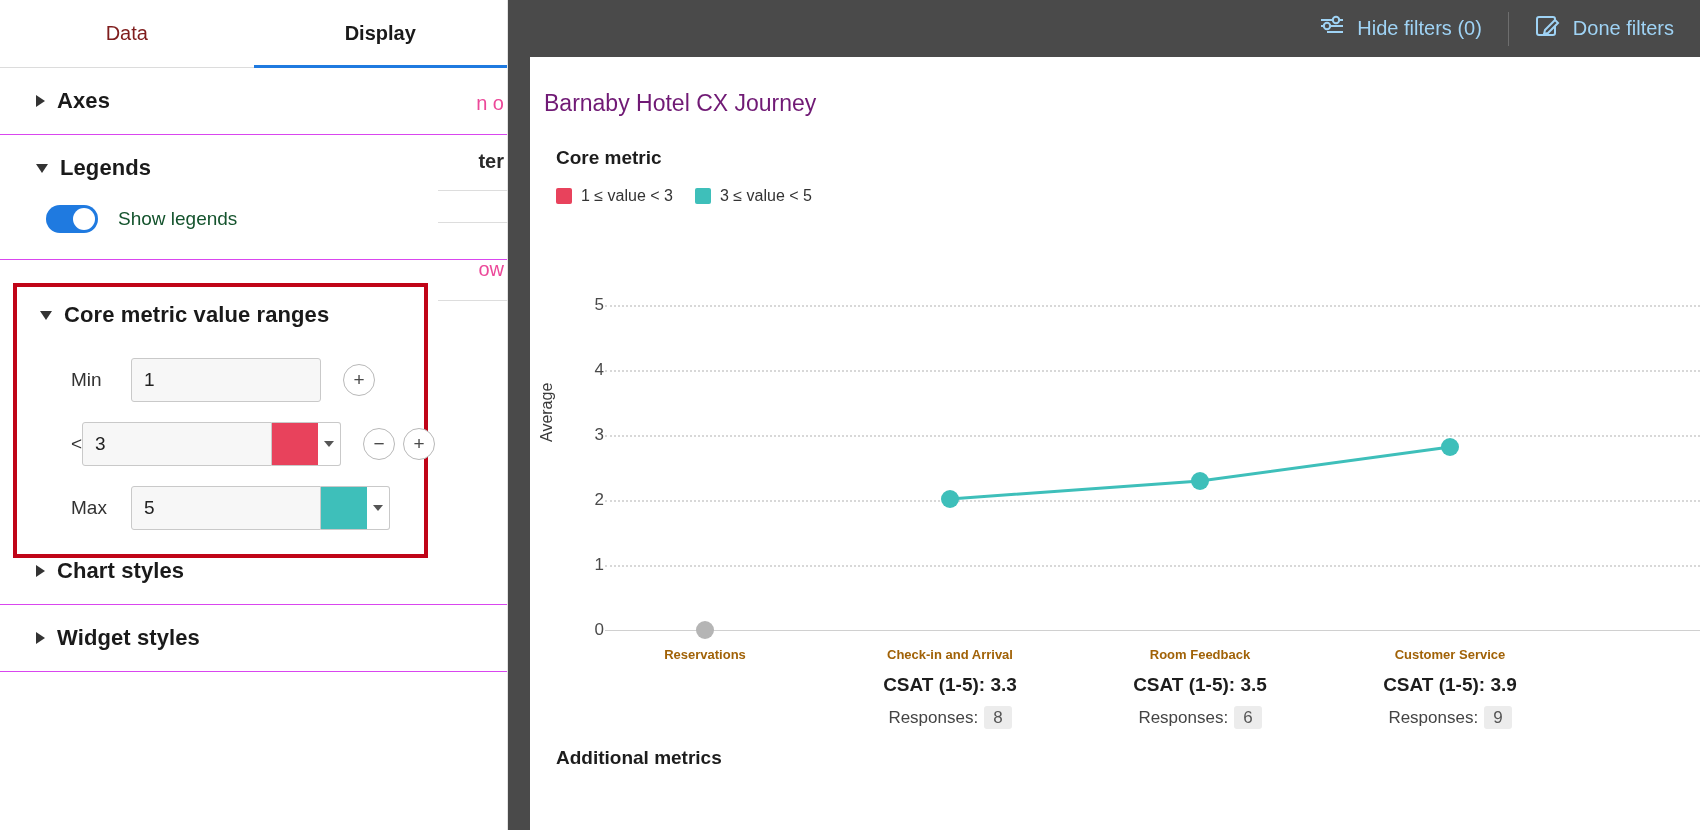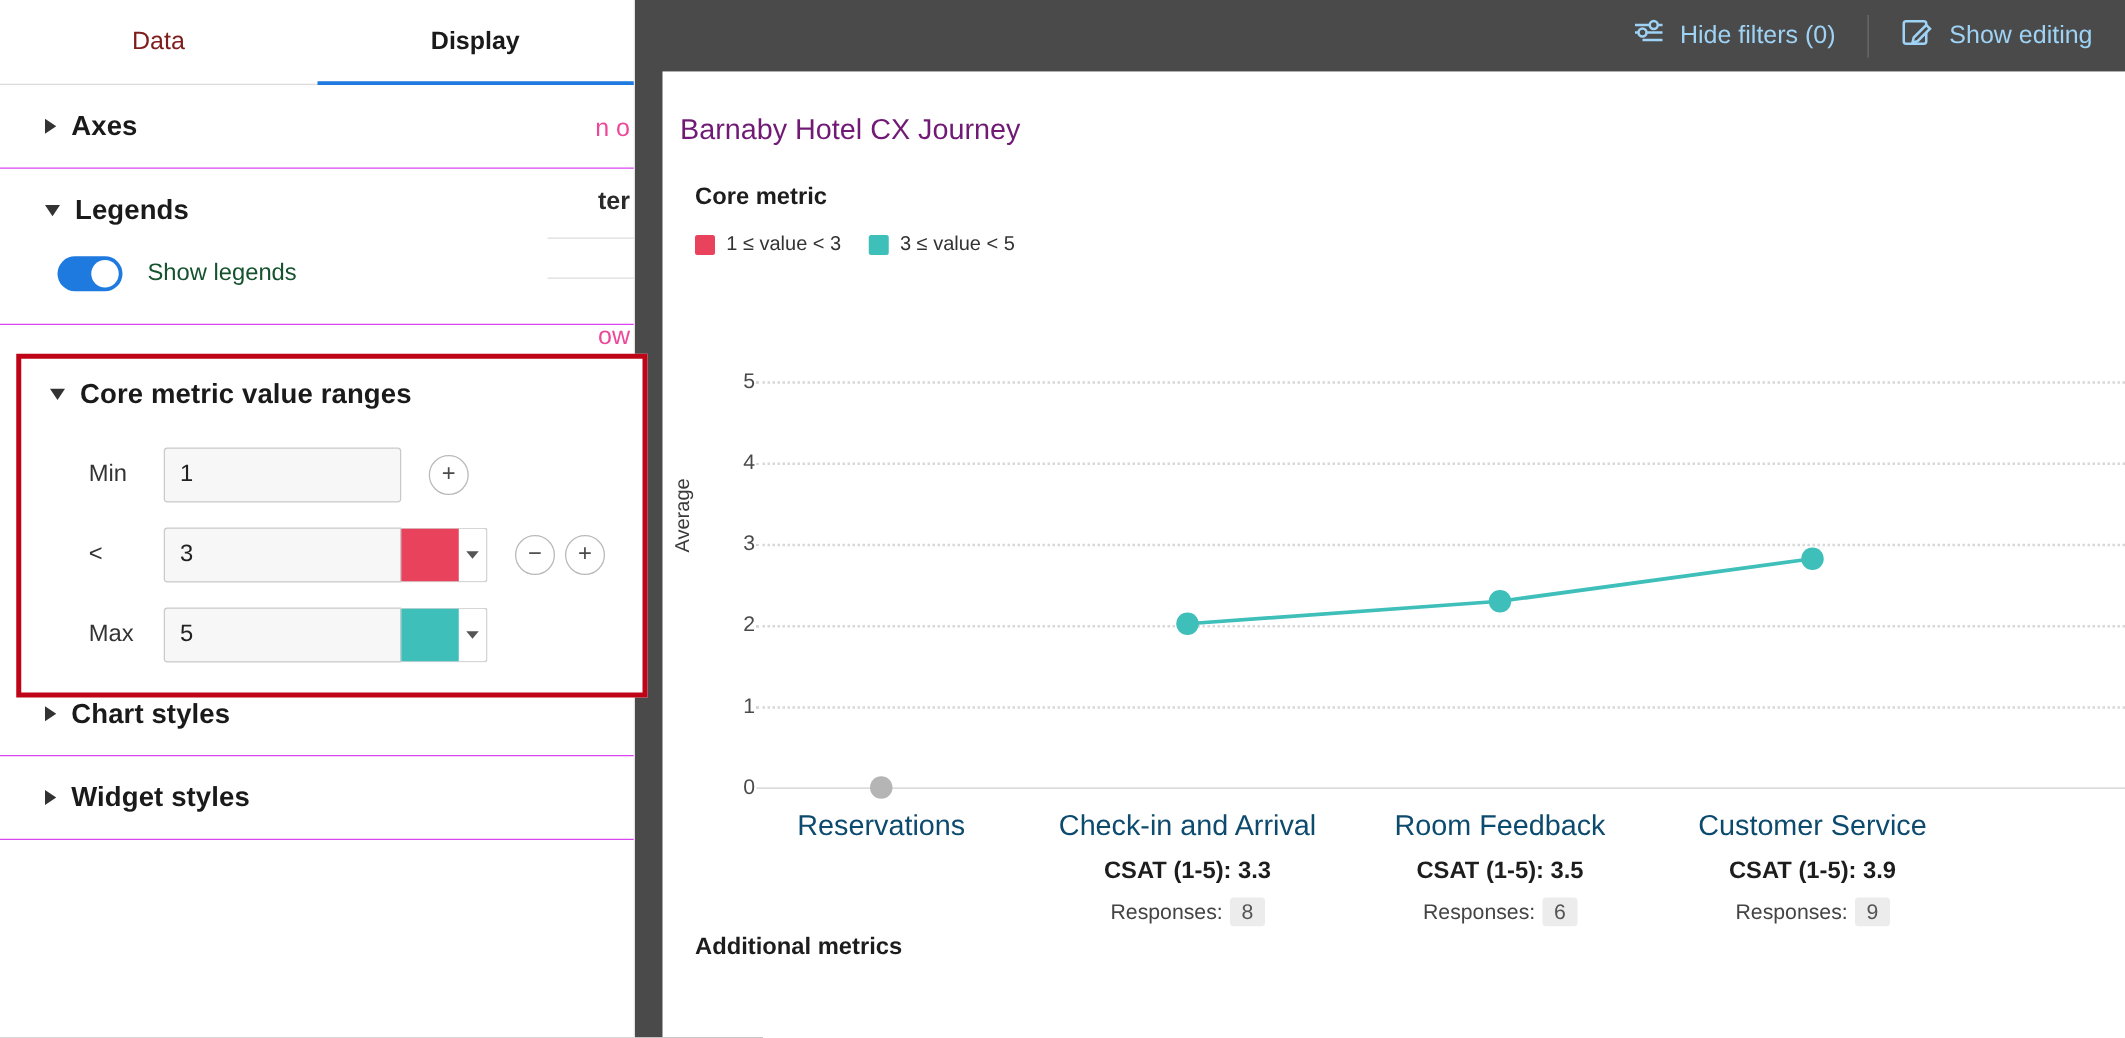--- a/index.html
+++ b/index.html
@@ -109,21 +109,21 @@
   .toggle-label {
     font-size: 19px;
     color: #14532d;
   }
 
   
   #ranges-box {
     position: absolute;
     left: 13px;
     top: 283px;
-    width: 505px;
+    width: 415px;
     height: 275px;
     border: 4px solid #c00418;
     background: #fff;
     z-index: 5;
   }
   #ranges-box .section-header { padding: 15px 22px 8px 23px; }
   .range-rows { padding: 12px 0 0 0; margin-left: 24px; }
   .range-row {
     display: flex;
     align-items: center;
@@ -329,23 +329,23 @@
     height: 1px;
     background: #d0d0d0;
   }
 
   .cat-col {
     position: absolute;
     text-align: center;
     width: 230px;
   }
   .cat-name {
-    font-size: 23px;
-    font-weight: normal;
-    color: #0c4a6e;
+    font-size: 13px;
+    font-weight: bold;
+    color: #a16207;
   }
   .cat-metric {
     font-size: 19px;
     font-weight: bold;
     color: #1d1d1d;
     margin-top: 12px;
   }
   .cat-resp {
     font-size: 17px;
     color: #444;
@@ -388,21 +388,21 @@
       <span>Hide filters (0)</span>
     </div>
     <div class="topbar-divider"></div>
     <div class="topbar-btn">
       <span>
         <svg width="26" height="24" viewBox="0 0 26 24">
           <rect x="2" y="3" width="18" height="18" rx="2" fill="none" stroke="#9fd3f5" stroke-width="2"></rect>
           <path d="M10 16 L20 6 L23 9 L13 19 L9 20 Z" fill="#4a4a4a" stroke="#9fd3f5" stroke-width="2"></path>
         </svg>
       </span>
-      <span>Show editing</span>
+      <span>Done filters</span>
     </div>
   </div>
 
   <div id="widget">
     <div id="widget-title">Barnaby Hotel CX Journey</div>
     <div id="core-metric-label">Core metric</div>
 
     <div id="legend">
       <div class="legend-item">
         <span class="legend-chip" style="background:#e8425c"></span>

